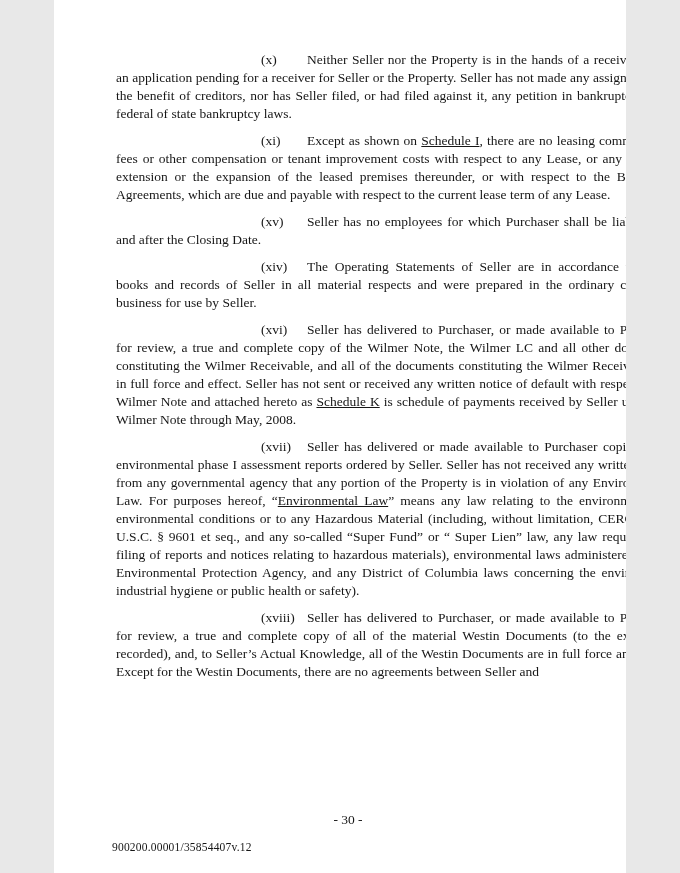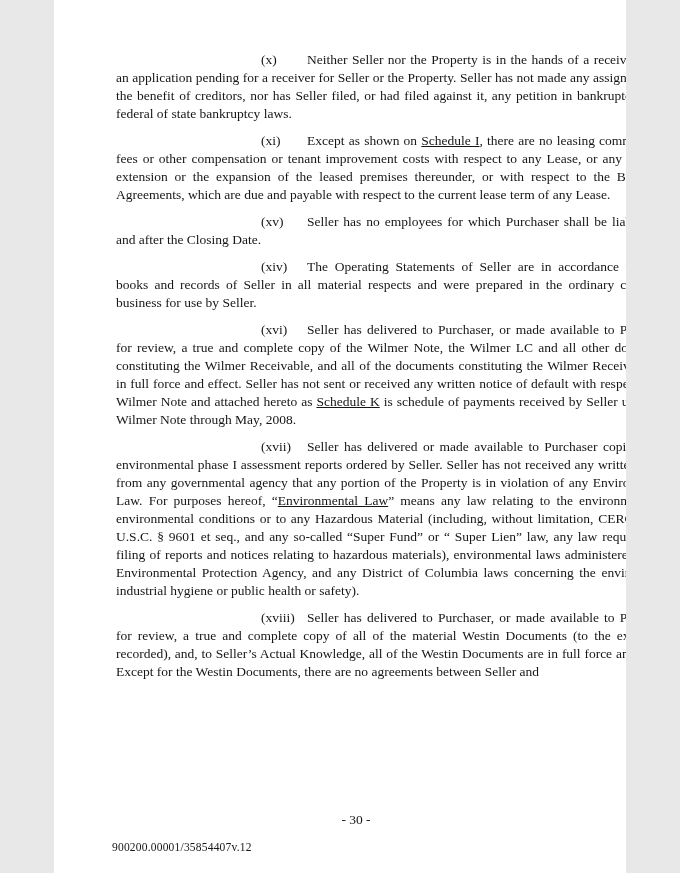--- a/index.html
+++ b/index.html
@@ -29,21 +29,21 @@
   .clabel {
     display: inline-block;
     min-width: 46px;
     text-indent: 0;
   }
   .u { text-decoration: underline; }
   .i { }
   .page-number {
     position: absolute;
     top: 812px;
-    left: 16px;
+    left: 8px;
     width: 100%;
     text-align: center;
     font-size: 13.5px;
   }
   .doc-id {
     position: absolute;
     top: 841px;
     left: 58px;
     font-size: 11.5px;
     letter-spacing: 0.2px;

